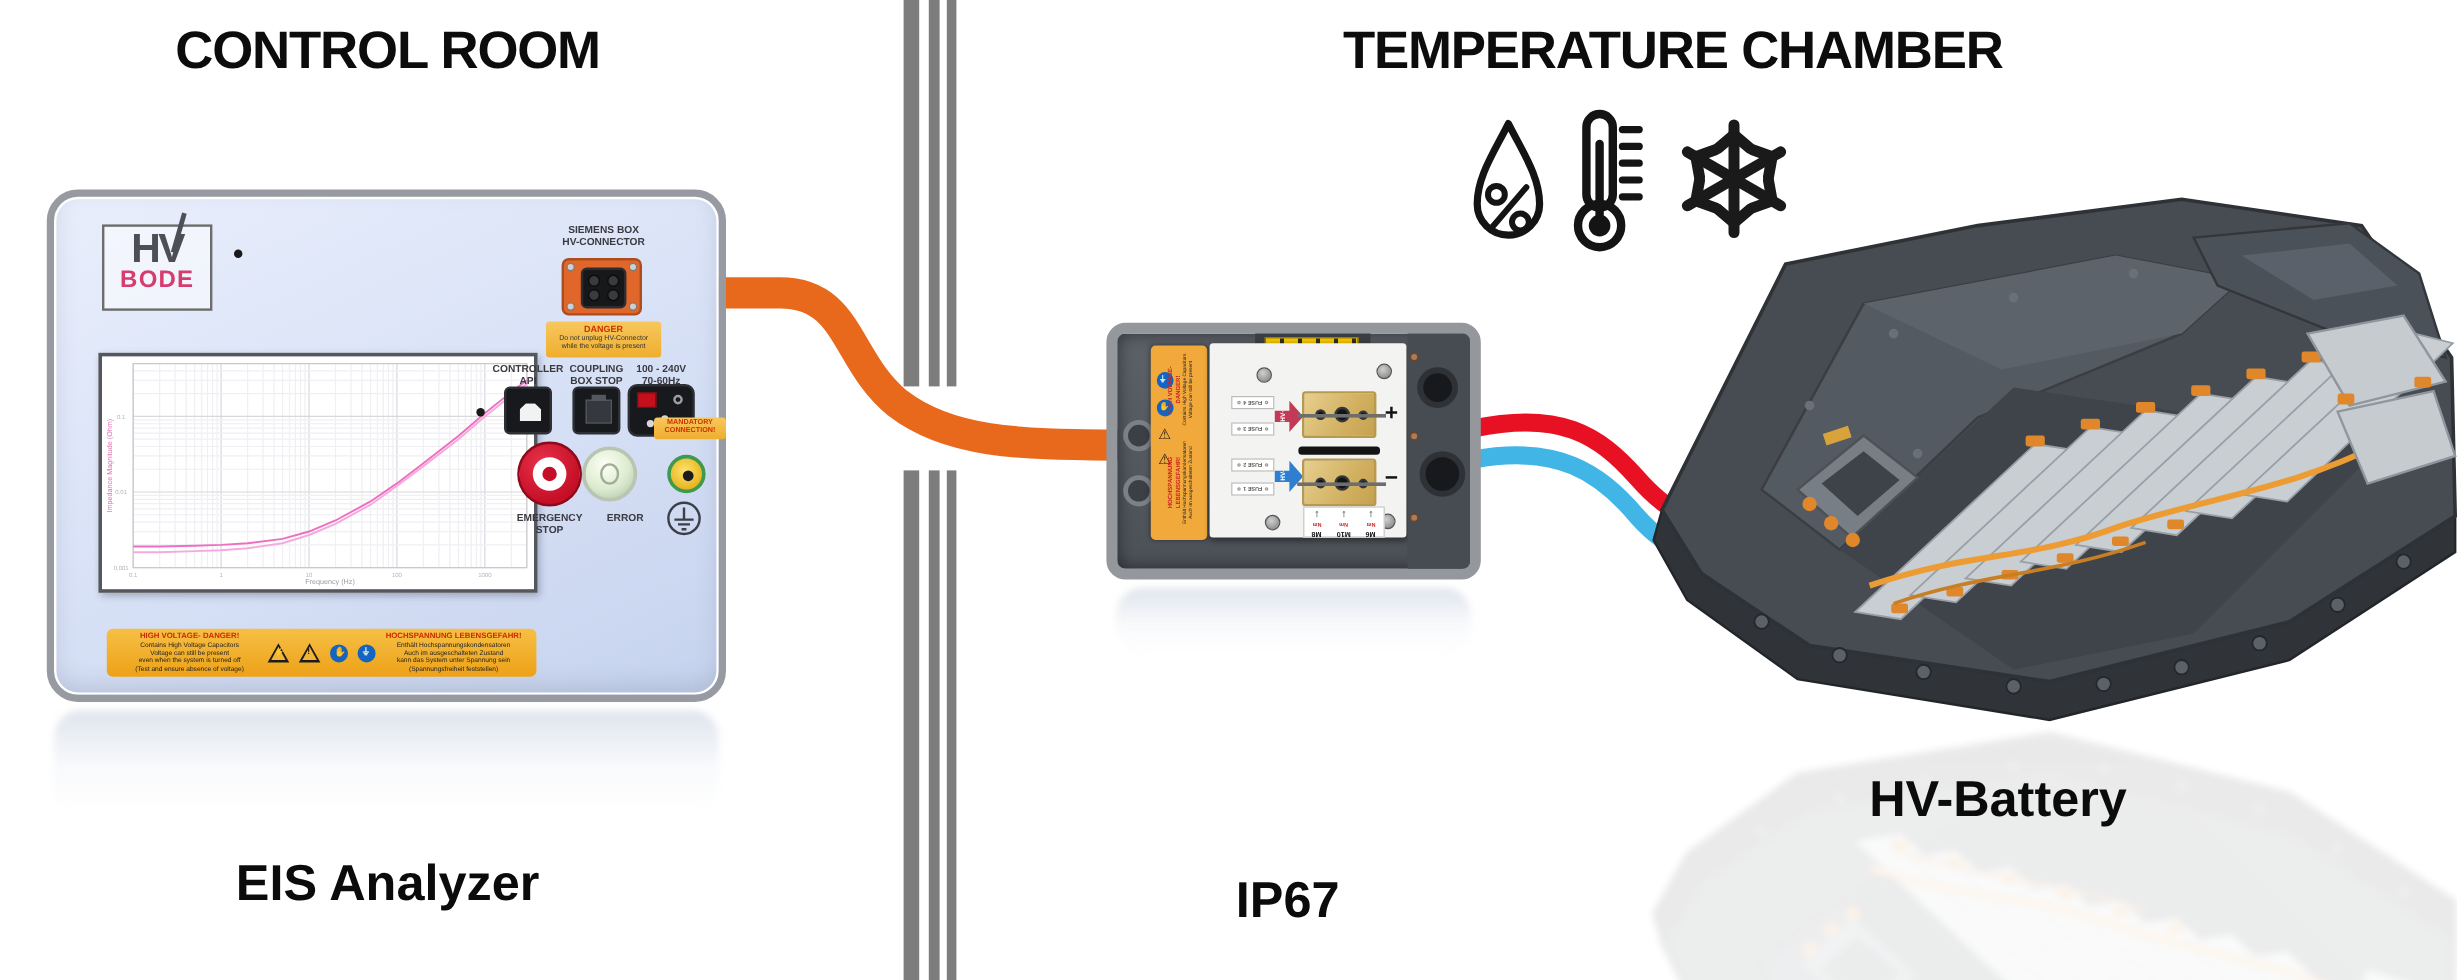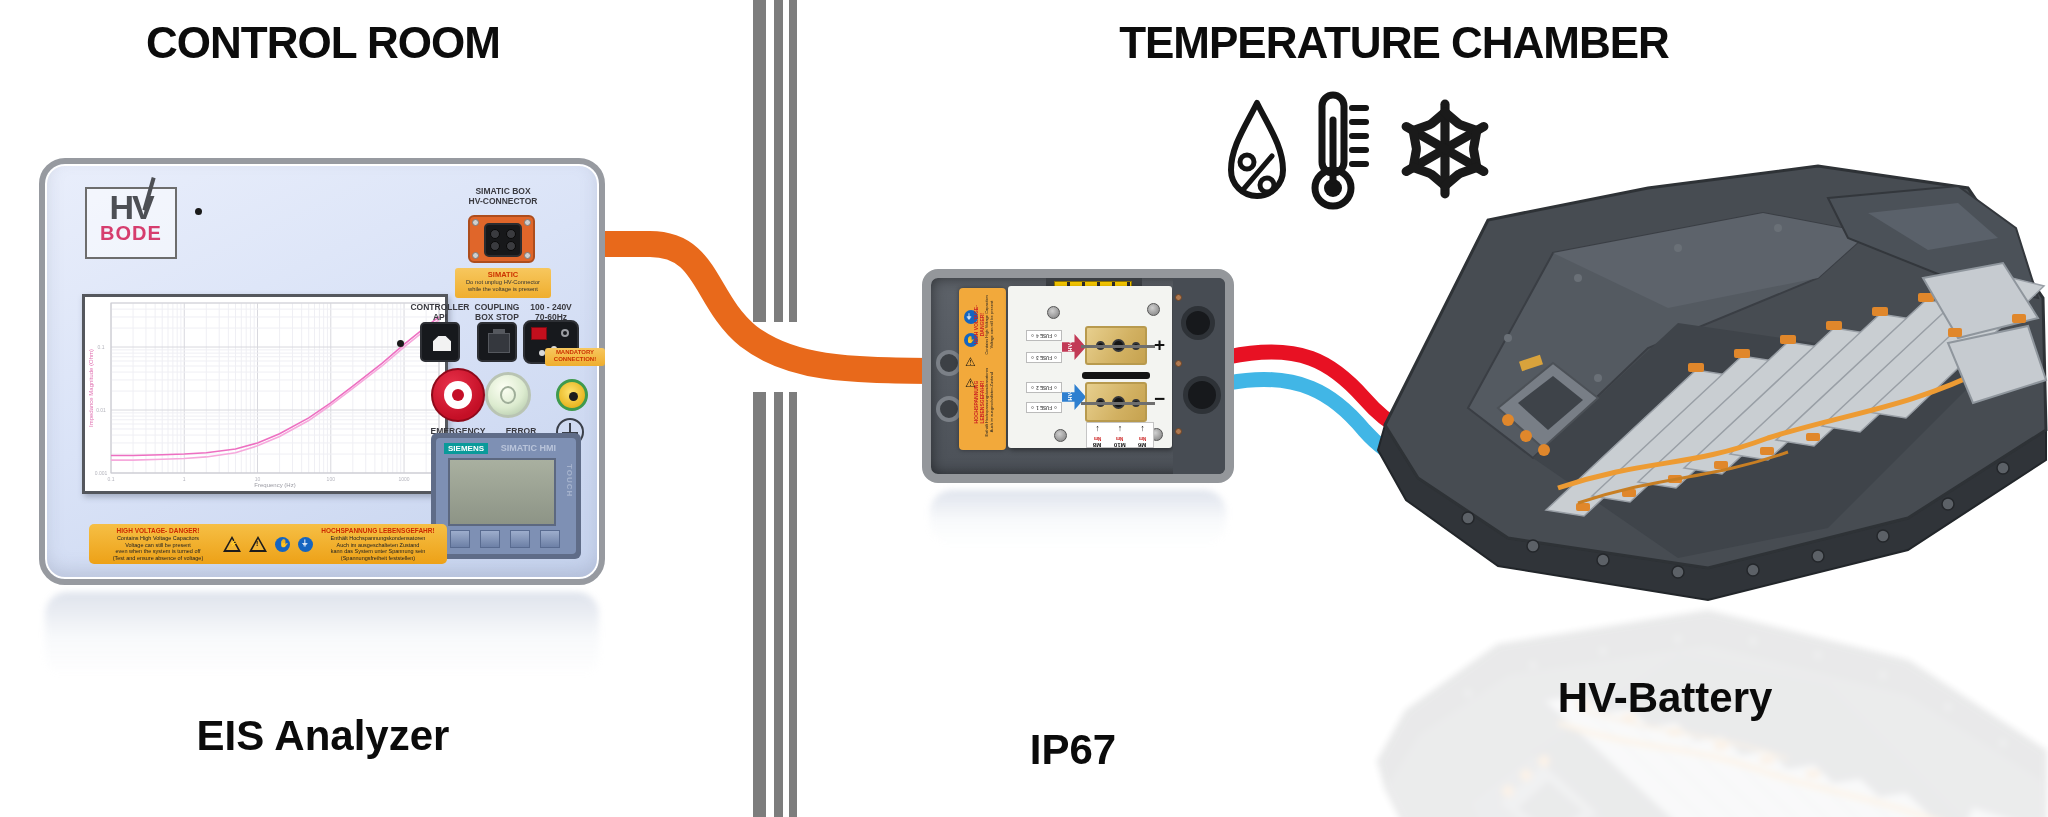--- a/index.html
+++ b/index.html
@@ -276,37 +276,37 @@
           <text x="172.52272357119259" y="184" fill="#b5b5bd" font-size="5" text-anchor="middle" font-family="Liberation Sans, sans-serif">10</text>
           <text x="245.78408535678886" y="184" fill="#b5b5bd" font-size="5" text-anchor="middle" font-family="Liberation Sans, sans-serif">100</text>
           <text x="319.04544714238517" y="184" fill="#b5b5bd" font-size="5" text-anchor="middle" font-family="Liberation Sans, sans-serif">1000</text>
           <text x="16" y="178" fill="#b5b5bd" font-size="5" text-anchor="middle" font-family="Liberation Sans, sans-serif">0.001</text>
           <text x="16" y="115.01300876746046" fill="#b5b5bd" font-size="5" text-anchor="middle" font-family="Liberation Sans, sans-serif">0.01</text>
           <text x="16" y="52.026017534920925" fill="#b5b5bd" font-size="5" text-anchor="middle" font-family="Liberation Sans, sans-serif">0.1</text>
         </svg>
     </div>
 
     <div class="smalllbl" style="left:398px;top:22px;width:120px;">
-      <span>SIMATIC BOX</span><br>
+      <span>SIEMENS BOX</span><br>
       <span>HV-CONNECTOR</span>
     </div>
     <div class="hvconn">
       <div class="inner">
         <div class="pin" style="left:4px;top:4px;"></div>
           <div class="pin" style="right:4px;top:4px;"></div>
         <div class="pin" style="left:4px;bottom:4px;"></div>
           <div class="pin" style="right:4px;bottom:4px;"></div>
       </div>
       <div class="screwdot" style="left:2px;top:2px;"></div>
       <div class="screwdot" style="right:2px;top:2px;"></div>
       <div class="screwdot" style="left:2px;bottom:2px;"></div>
       <div class="screwdot" style="right:2px;bottom:2px;"></div>
     </div>
     <div class="warnlbl" style="left:410px;top:104px;width:96px;height:30px;padding-top:2px;">
-      <div class="t" style="font-size:7.5px;">SIMATIC</div>
+      <div class="t" style="font-size:7.5px;">DANGER</div>
       <div style="font-size:5.8px;line-height:6.5px;">Do not unplug HV-Connector</div>
       <div style="font-size:5.8px;line-height:6.5px;">while the voltage is present</div>
     </div>
 
     <div class="smalllbl" style="left:365px;top:138px;width:60px;">
       <span>CONTROLLER</span><br><span>API</span>
     </div>
     <div class="smalllbl" style="left:422px;top:138px;width:60px;">
       <span>COUPLING</span><br><span>BOX STOP</span>
     </div>
@@ -349,32 +349,20 @@
         <div class="hole"></div>
       </div>
     <svg style="position:absolute;left:509px;top:252px;" width="32" height="32" viewBox="0 0 32 32">
       <circle cx="16" cy="16" r="13" fill="none" stroke="#3a3f49" stroke-width="2"></circle>
       <line x1="16" y1="7" x2="16" y2="17" stroke="#3a3f49" stroke-width="2"></line>
       <line x1="8" y1="17" x2="24" y2="17" stroke="#3a3f49" stroke-width="2"></line>
       <line x1="11" y1="21" x2="21" y2="21" stroke="#3a3f49" stroke-width="2"></line>
       <line x1="14" y1="25" x2="18" y2="25" stroke="#3a3f49" stroke-width="2"></line>
     </svg>
 
-    <div class="hmi">
-      <div class="bezel">
-        <div class="brand">SIEMENS</div>
-        <div class="prod">SIMATIC HMI</div>
-        <div class="touch">TOUCH</div>
-        <div class="screen"></div>
-        <div class="key" style="left:14px;"></div>
-        <div class="key" style="left:44px;"></div>
-        <div class="key" style="left:74px;"></div>
-        <div class="key" style="left:104px;"></div>
-      </div>
-    </div>
 
     <div class="stripe">
       <div class="blk" style="width:122px;">
         <div class="bt">HIGH VOLTAGE- DANGER!</div>
         <div class="bl">Contains High Voltage Capacitors</div>
         <div class="bl">Voltage can still be present</div>
         <div class="bl">even when the system is turned off</div>
         <div class="bl">(Test and ensure absence of voltage)</div>
       </div>
       <div style="display:flex;gap:8px;align-items:center;">
@@ -579,14 +567,14 @@
           <circle cx="330" cy="90" r="4"></circle>
         <circle cx="430" cy="70" r="4"></circle>
           <circle cx="250" cy="220" r="4"></circle>
       </g>
     </g>
     <use href="#batart" transform="translate(0,895) scale(1,-1)" opacity="0.10" style="filter:blur(3px);"></use>
   </svg>
 
   <div class="flabel" style="left:63px;width:520px;top:712px;">EIS Analyzer</div>
   <div class="flabel" style="left:873px;width:400px;top:726px;">IP67</div>
-  <div class="flabel" style="left:1465px;width:400px;top:674px;z-index:3;">HV-Battery</div>
+  <div class="flabel" style="left:1465px;width:400px;top:642px;z-index:3;">HV-Battery</div>
 </div>
 
 </body></html>

